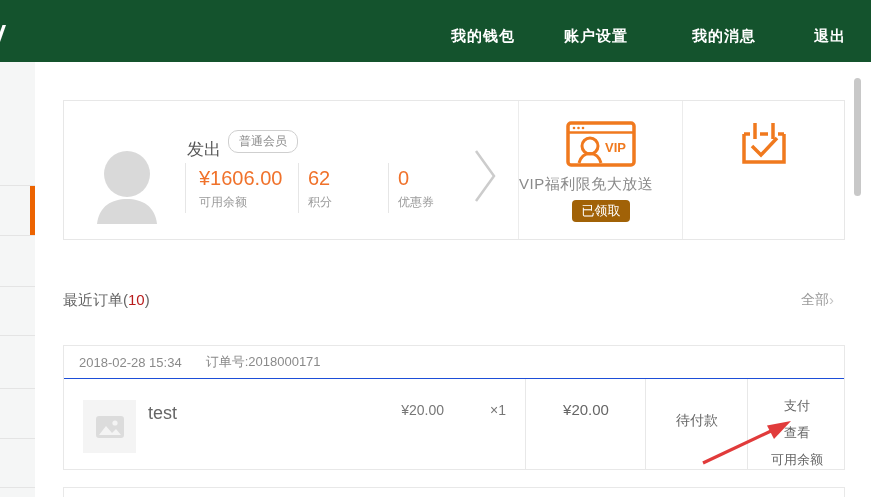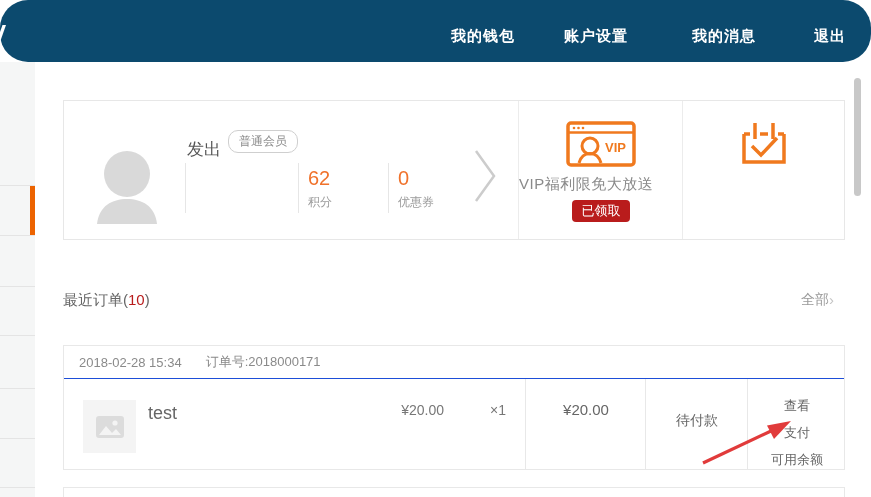--- a/index.html
+++ b/index.html
@@ -6,22 +6,21 @@
   html, body { background: #ffffff; }
   body {
     font-family: "Liberation Sans", "DejaVu Sans", sans-serif;
     width: 871px; height: 497px; position: relative; overflow: hidden;
   }
   .stage { position: absolute; top: 0; left: 0; width: 871px; height: 497px; overflow: hidden; }
 
   
   .topbar {
     position: absolute; top: 0; left: 0; width: 871px; height: 62px;
-    background: #0c4a6e;
-    border-radius: 28px;
+    background: #14532d;
   }
   .topbar .logo-frag { position: absolute; left: 0; top: 24px; }
   .nav-item {
     position: absolute; top: 27px; color: #ffffff; font-size: 15px;
     font-weight: 600; letter-spacing: 1px; cursor: pointer; white-space: nowrap;
   }
   .nav-wallet   { left: 451px; }
   .nav-account  { left: 564px; }
   .nav-messages { left: 692px; }
   .nav-logout   { left: 814px; }
@@ -64,21 +63,21 @@
   .vline { position: absolute; width: 1px; background: #ececec; }
 
   
   .vip-icon { position: absolute; left: 566px; top: 121px; cursor: pointer; }
   .vip-title {
     position: absolute; left: 519px; top: 175px; width: 163px; text-align: left;
     font-size: 15px; color: #8a8a8a; letter-spacing: 0.5px;
   }
   .vip-claimed-btn {
     position: absolute; left: 572px; top: 200px; width: 58px; height: 22px;
-    background: #b91c1c; border: none; border-radius: 4px; color: #fff;
+    background: #a16207; border: none; border-radius: 4px; color: #fff;
     font-size: 13px; font-family: inherit; cursor: pointer; line-height: 20px; text-align: center;
   }
   .calendar-icon { position: absolute; left: 740px; top: 118px; cursor: pointer; }
 
   
   .orders-title { position: absolute; left: 63px; top: 291px; font-size: 15px; color: #666; }
   .orders-title .count { color: #b91c1c; }
   .view-all { position: absolute; left: 801px; top: 291px; font-size: 14px; color: #999; cursor: pointer; }
   .view-all-chevron { position: absolute; left: 829px; top: 291px; color: #c4c4c4; font-size: 15px; }
 
@@ -152,20 +151,24 @@
 
   <svg class="avatar" width="64" height="74" viewBox="0 0 64 74">
     <circle cx="31" cy="24" r="23" fill="#d9d9d9"></circle>
     <path d="M1 74 C3 56 16 49 31 49 C46 49 59 56 61 74 Z" fill="#d9d9d9"></path>
   </svg>
 
   <div class="username">发出</div>
   <div class="member-badge">普通会员</div>
 
   <div class="stat-div" style="left:185px;"></div>
+  <div class="stat-block" style="left:199px;">
+    <div class="stat-value wrap">¥1606.00</div>
+    <div class="stat-label">可用余额</div>
+  </div>
   <div class="stat-div" style="left:298px;"></div>
   <div class="stat-block" style="left:308px;">
     <div class="stat-value">62</div>
     <div class="stat-label">积分</div>
   </div>
   <div class="stat-div" style="left:388px;"></div>
   <div class="stat-block" style="left:398px;">
     <div class="stat-value">0</div>
     <div class="stat-label">优惠券</div>
   </div>
@@ -227,22 +230,22 @@
     <div class="prod-price">¥20.00</div>
     <div class="prod-qty">×1</div>
 
     <div class="total-cell">
       <div class="total-amount">¥20.00</div>
     </div>
 
     <div class="status-cell">待付款</div>
 
     <div class="actions-cell">
+      <a class="action-link">支付</a>
       <a class="action-link">查看</a>
-      <a class="action-link">支付</a>
       <a class="action-link">可用余额</a>
     </div>
   </div>
 
   <div class="order-card-partial"></div>
 
   <svg class="red-arrow" width="110" height="62" viewBox="0 0 110 62">
     <line x1="10" y1="53" x2="78" y2="21" stroke="#E13B3B" stroke-width="3.2"></line>
     <polygon points="98,11 74,15.5 81,29" fill="#E13B3B"></polygon>
   </svg>

